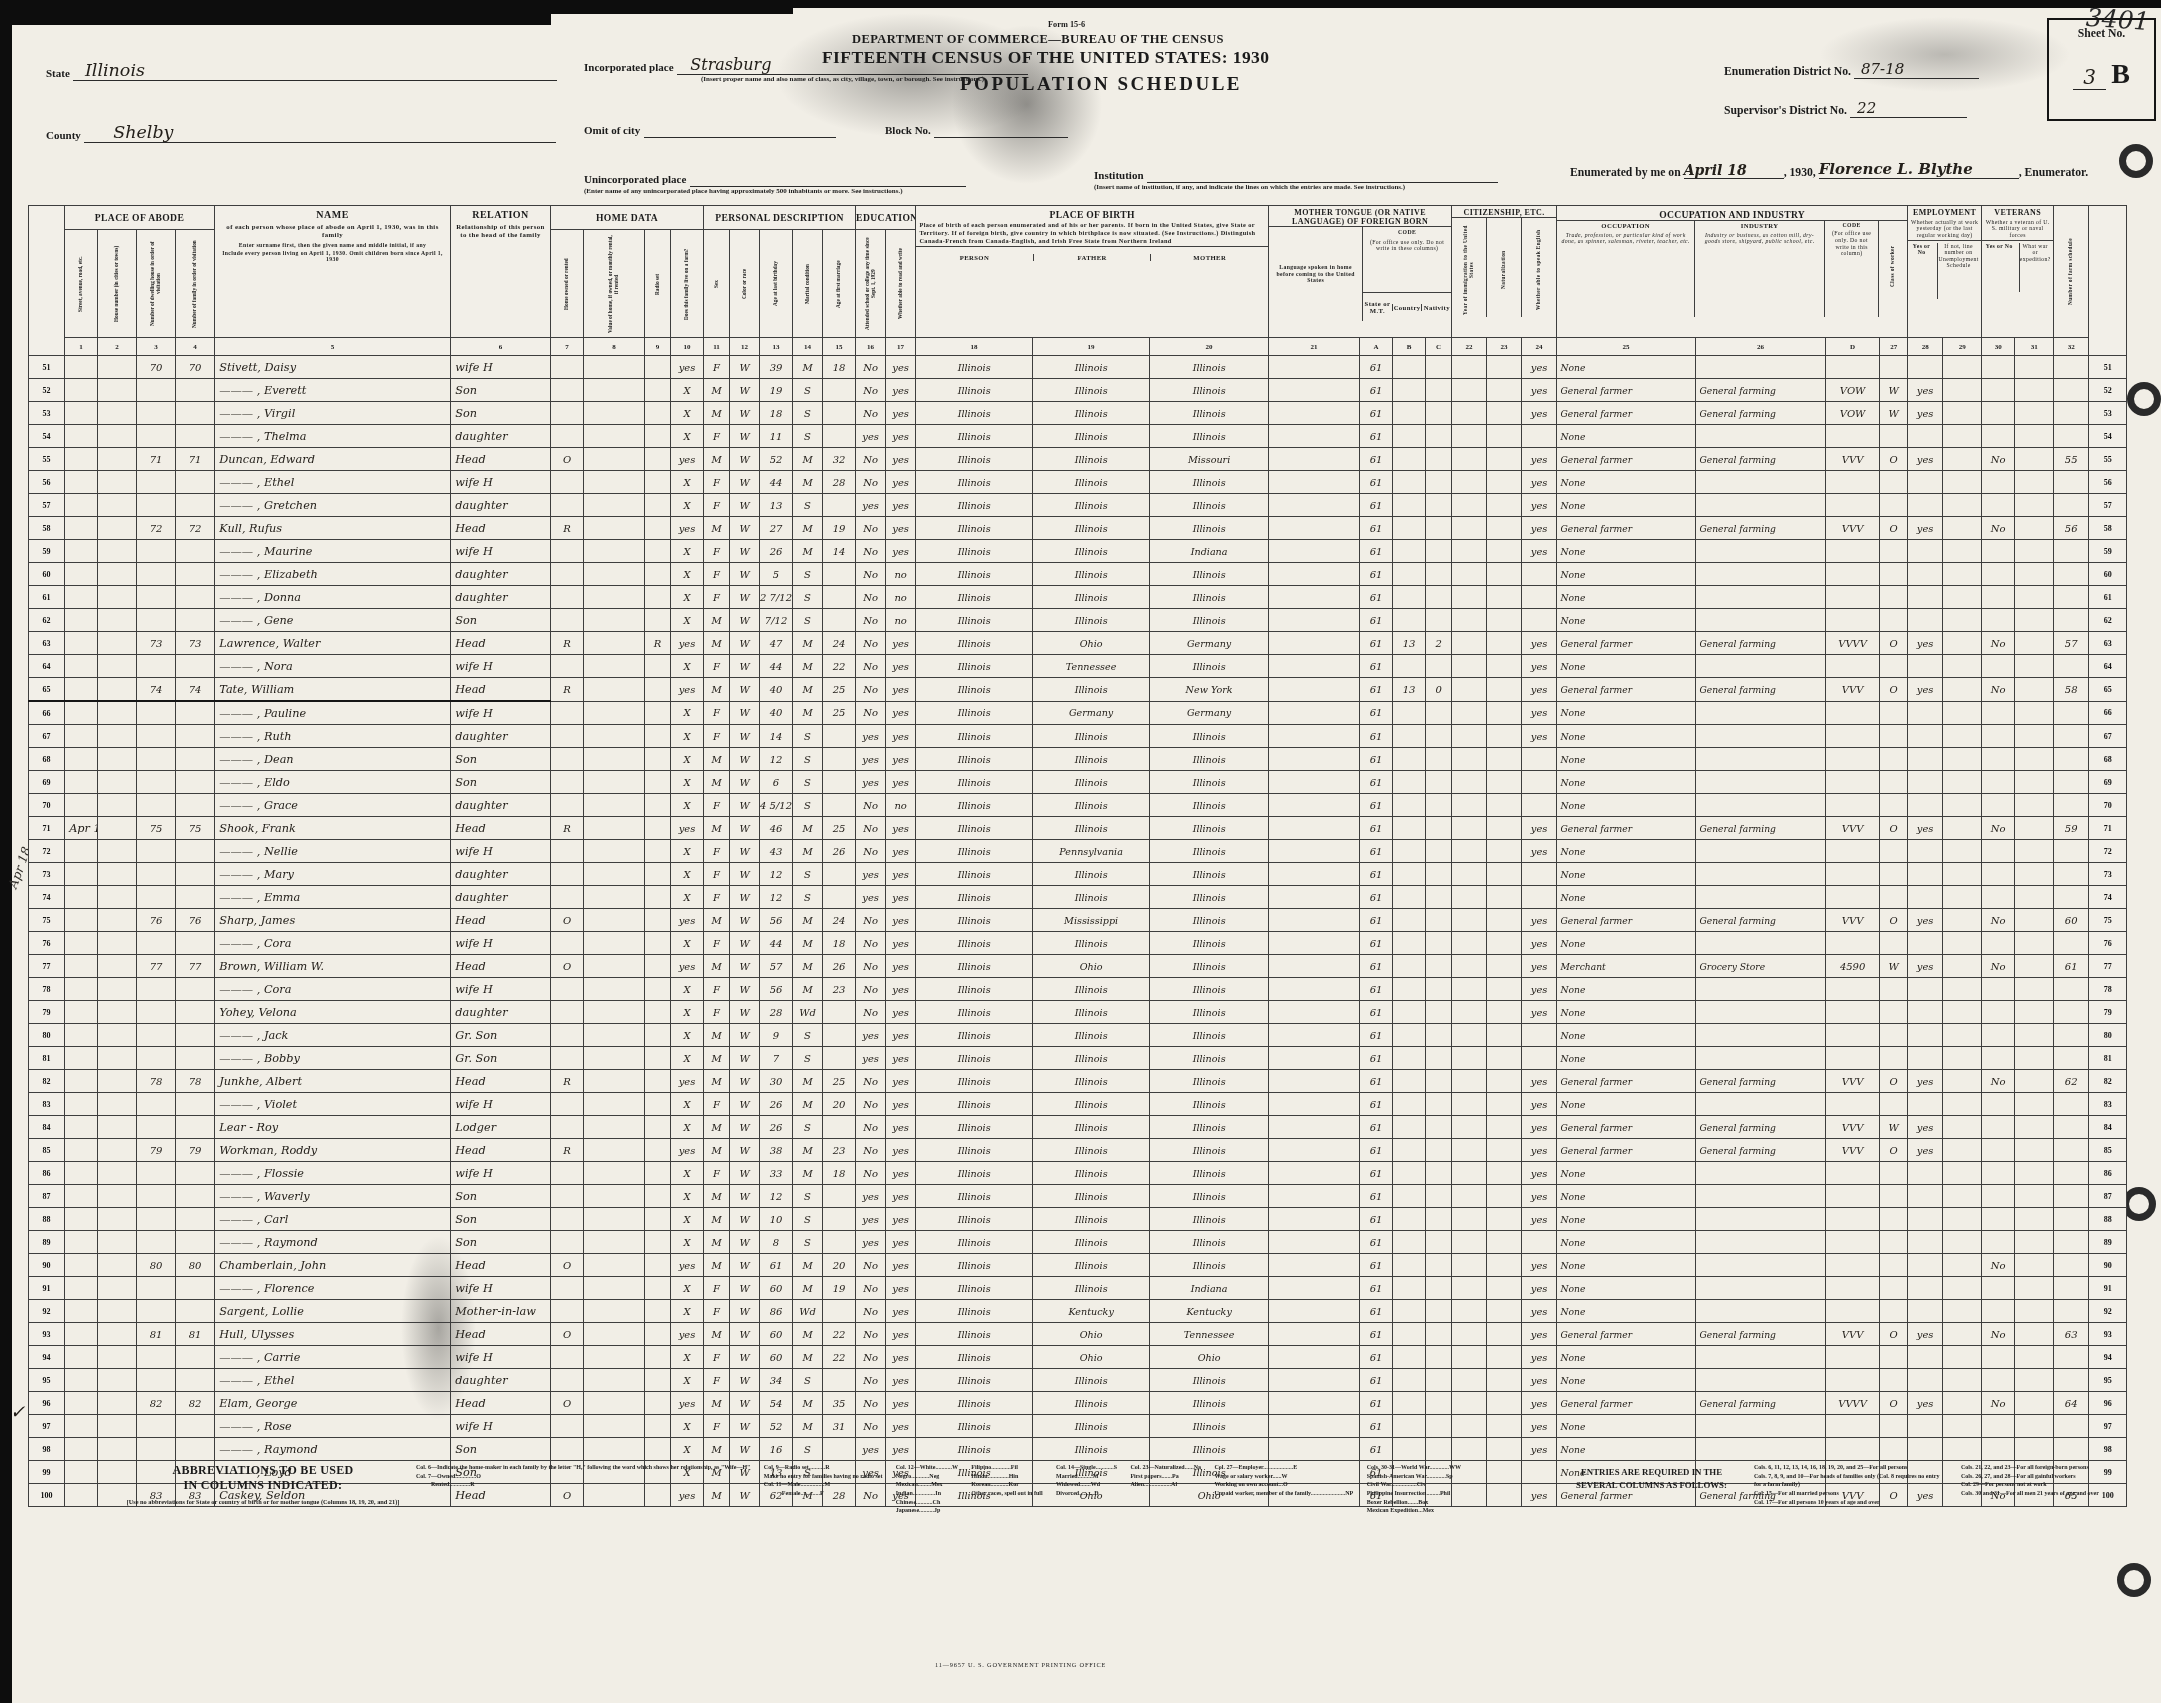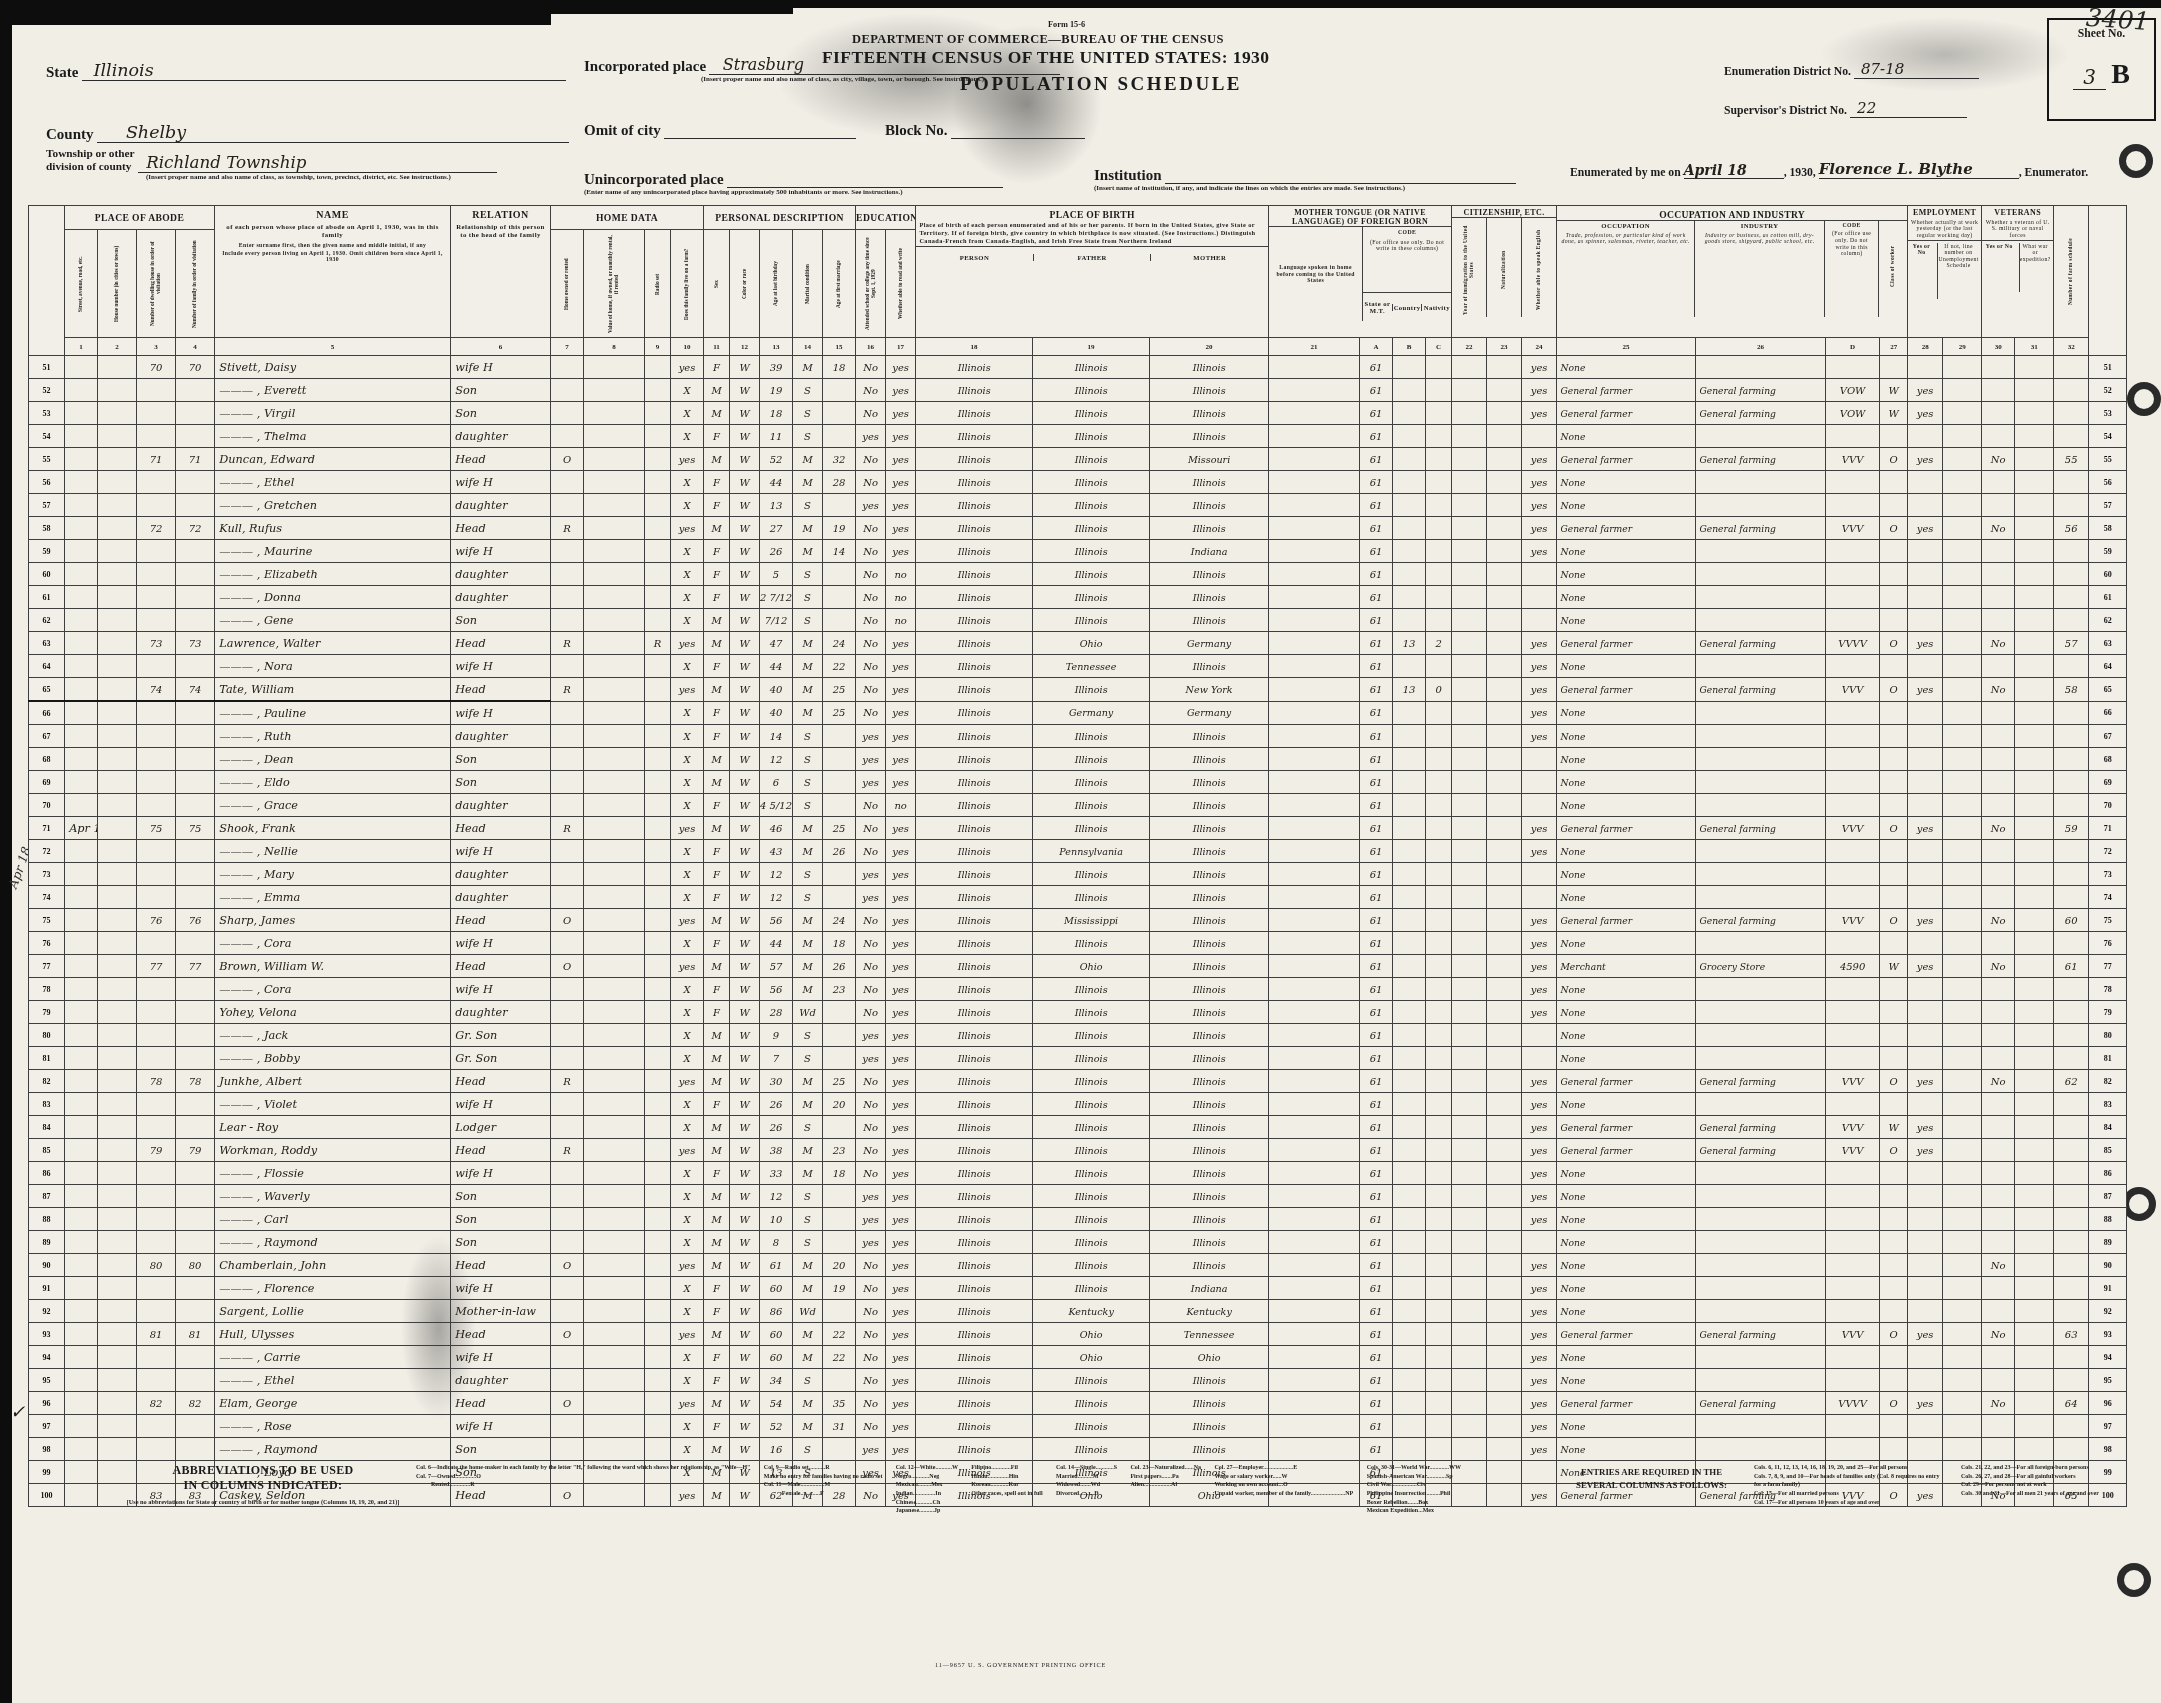--- a/index.html
+++ b/index.html
@@ -6,21 +6,21 @@
   .page{position:relative;width:2161px;height:1704px;background:#f1eee6;overflow:hidden;
         font-family:"Liberation Serif",serif;color:#1b1b1b;}
   
   .bar{position:absolute;background:#0d0d0d;}
   .smudge{position:absolute;border-radius:50%;pointer-events:none;}
   .hole{position:absolute;width:20px;height:20px;border-radius:50%;border:7.5px solid #2a2a2a;background:#f1eee6;}
   
   .hw{font-family:"DejaVu Serif",serif;font-style:italic;color:#24201b;}
   .uline{display:inline-block;border-bottom:1.3px solid #2b2b2b;vertical-align:bottom;}
   .note{font-size:7px;color:#222;font-weight:bold;}
-  .lbl{font-weight:bold;font-size:15px;}
+  .lbl{font-weight:bold;font-size:11px;}
   .hdrabs{position:absolute;white-space:nowrap;}
   
   table.census{position:absolute;left:28px;top:205px;width:2097px;border-collapse:collapse;table-layout:fixed;}
   table.census th,table.census td{border:0.8px solid #3e3e3e;padding:0;overflow:hidden;}
   thead th{font-family:"Liberation Serif",serif;font-weight:bold;vertical-align:middle;background:#f2efe8;}
   tr.h1 th{height:23.4px;font-size:9.6px;letter-spacing:0.4px;}
   tr.h2 th{height:107px;}
   .vert{writing-mode:vertical-rl;transform:rotate(180deg);font-size:5.3px;line-height:1.1;margin:1.7px auto;height:100px;font-weight:bold;text-align:center;}
   .vert.tall{height:124px;}
   .gt{font-size:9.6px;font-weight:bold;letter-spacing:0.3px;margin-top:2.5px;}
@@ -88,28 +88,20 @@
       <span class="cornernum">3401</span>
     </div>
 
   <div class="hdrabs" style="left:46px;top:60px;">
     <span class="lbl">State</span>
     <span class="uline" style="width:484px;"><span class="hw" style="font-size:17.5px;margin-left:11.7px;">Illinois</span></span>
   </div>
   <div class="hdrabs" style="left:46px;top:122px;">
     <span class="lbl">County</span>
     <span class="uline" style="width:472px;"><span class="hw" style="font-size:17.5px;margin-left:29px;">Shelby</span></span>
-  </div>
-  <div class="hdrabs" style="left:46px;top:147px;">
-    <span style="display:inline-block;vertical-align:bottom;font-weight:bold;font-size:11.3px;line-height:1.15;">
-      <span>Township or other</span><br>
-      <span>division of county</span>
-    </span>
-    <span class="uline" style="width:359px;"><span class="hw" style="font-size:16.7px;margin-left:8.3px;">Richland Township</span></span>
-    <div class="note" style="margin-left:100px;">(Insert proper name and also name of class, as township, town, precinct, district, etc.   See instructions.)</div>
   </div>
 
   <div class="hdrabs" style="left:584px;top:55px;">
     <span class="lbl">Incorporated place</span>
     <span class="uline" style="width:351px;"><span class="hw" style="font-size:16px;margin-left:13.4px;">Strasburg</span></span>
     <div class="note" style="margin-left:117px;">(Insert proper name and also name of class, as city, village, town, or borough.   See instructions.)</div>
   </div>
   <div class="hdrabs" style="left:584px;top:122px;">
     <span class="lbl">Omit of city</span>
     <span class="uline" style="width:192px;"></span>

